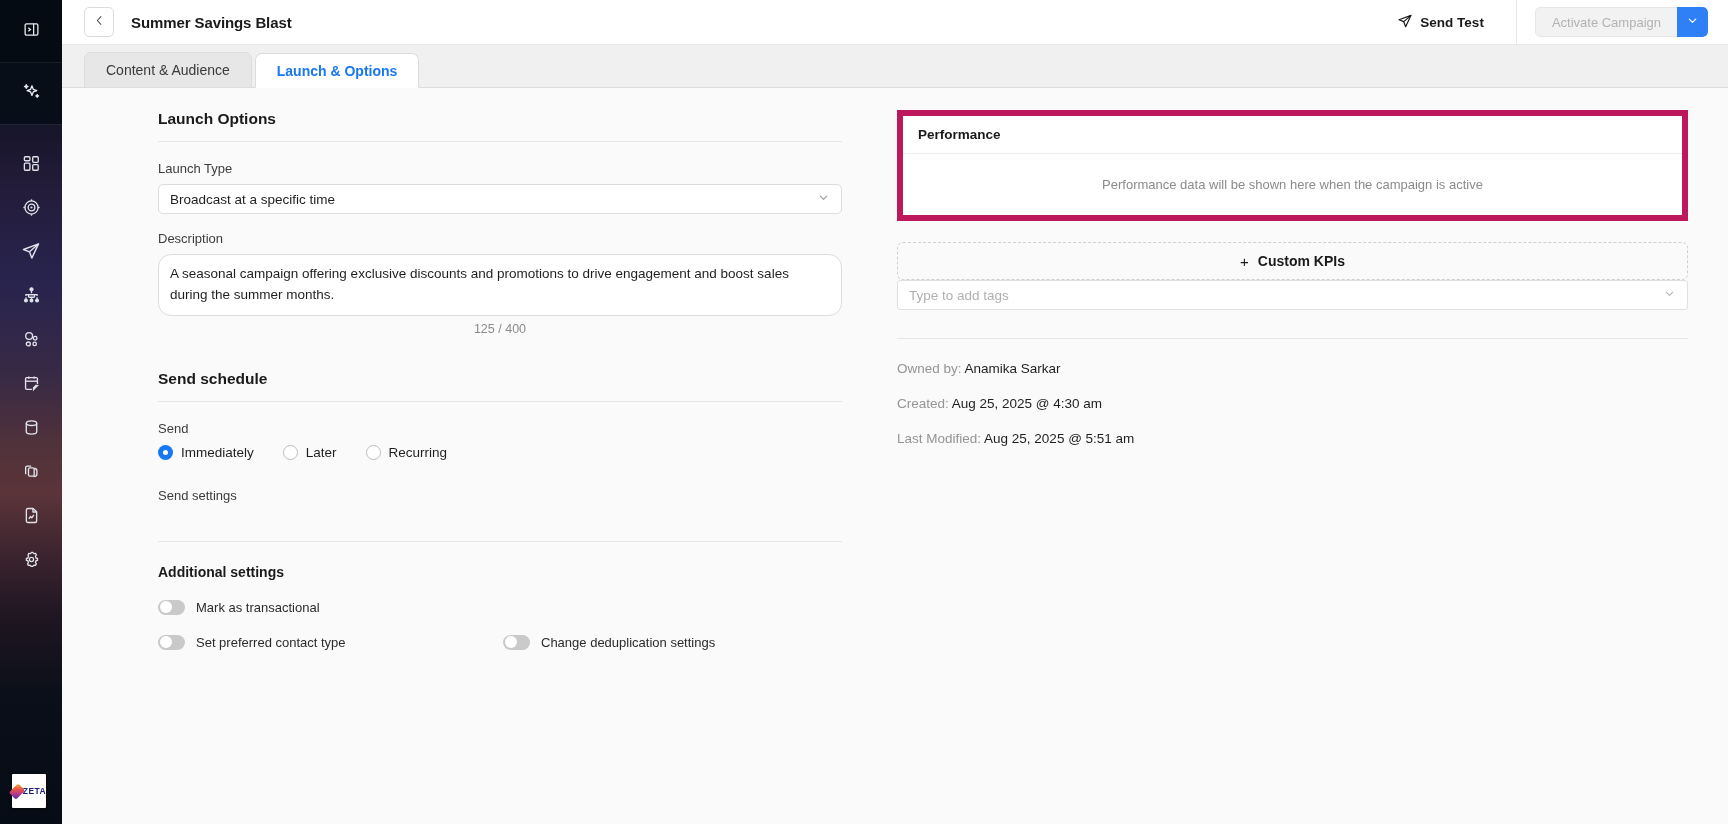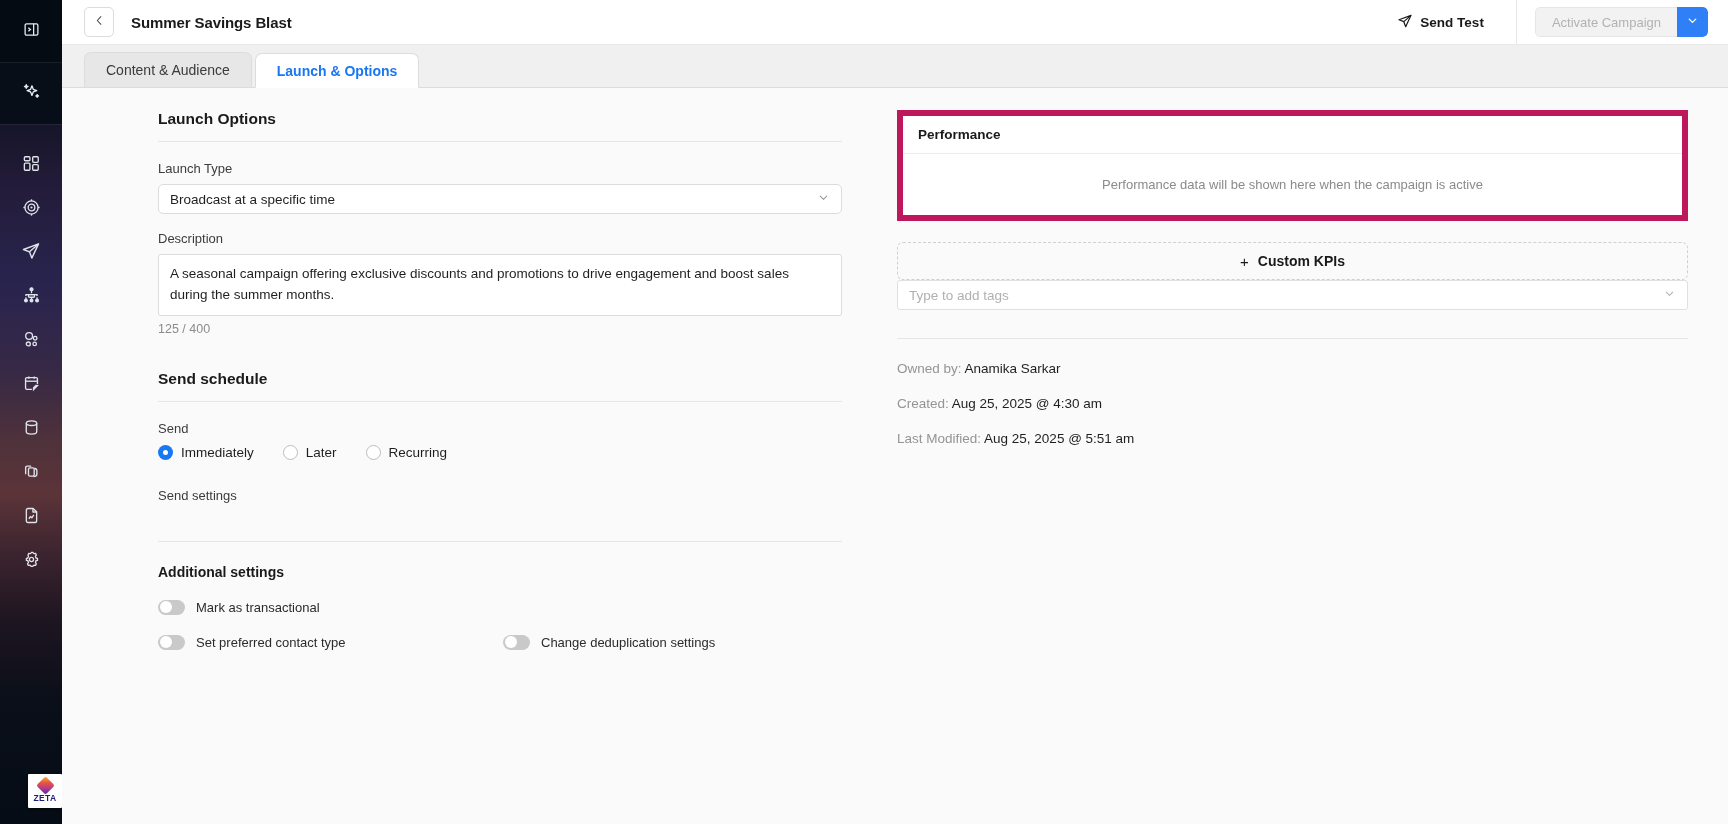--- a/index.html
+++ b/index.html
@@ -67,25 +67,25 @@
     gap: 0;
   }
   .rail-item {
     width: 62px; height: 44px;
     display: flex; align-items: center; justify-content: center;
     cursor: pointer;
   }
   .rail-item svg { display: block; }
   .rail-logo {
     position: absolute; z-index: 3;
-    left: 28px; bottom: 16px;
+    left: 12px; bottom: 16px;
     width: 34px; height: 34px;
     background: #ffffff;
     border-radius: 1px;
-    display: flex; flex-direction: column;
+    display: flex; flex-direction: row;
     align-items: center; justify-content: center;
     gap: 1px;
     box-shadow: 0 1px 3px rgba(0,0,0,0.4);
   }
   .rail-logo .diamond {
     width: 13px; height: 13px;
     background: linear-gradient(135deg,#f5b63c 0%, #e8553f 35%, #b7398f 65%, #3c2fa8 100%);
     transform: rotate(45deg);
     border-radius: 2px;
   }
@@ -242,30 +242,30 @@
     display: flex; align-items: center;
     padding: 0 11px;
     font-size: 13.5px; color: #1f1f1f;
     cursor: pointer;
   }
   .select-box .val { flex: 1 1 auto; }
 
   .textarea-box {
     background: #ffffff;
     border: 1px solid #dcdcdc;
-    border-radius: 3px;
+    border-radius: 13px;
     padding: 9px 11px 9px 11px;
     font-size: 13.5px; color: #1f1f1f;
     line-height: 1.55;
     min-height: 53px;
     position: relative;
     cursor: text;
   }
   .char-count {
-    text-align: left;
+    text-align: center;
     font-size: 12.5px; color: #8b8b8b;
     margin-top: 6px;
   }
 
   .sub-label {
     font-size: 13px; color: #3c3c3c;
     margin-bottom: 11px;
   }
   .sub-label.tight { margin-bottom: 9px; }
 

